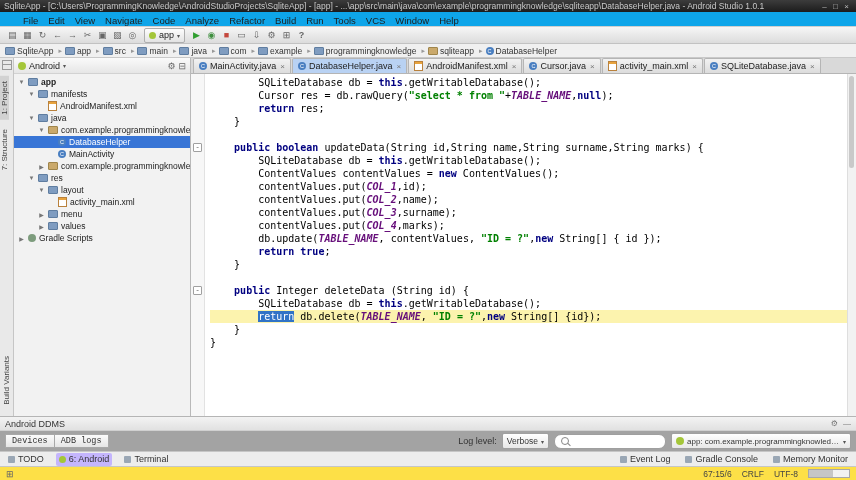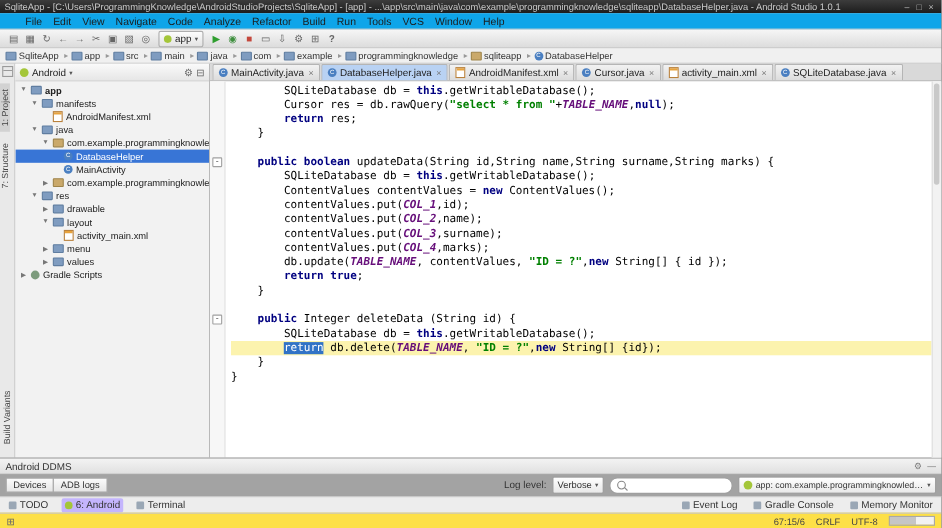--- a/index.html
+++ b/index.html
@@ -101,21 +101,21 @@
   .scrollbar{width:8px;flex:none;background:#f2f2f2;border-left:1px solid #dedede;position:relative;}
   .sb-thumb{position:absolute;top:2px;left:1px;width:5px;height:92px;background:#c9c9c9;border-radius:3px;}
 
   
   .ddms{flex:none;border-top:1px solid #b5b5b5;background:#a3a3a3;}
   .ddms-header{height:13px;display:flex;align-items:center;font-size:9px;color:#333;padding:0 5px;
                background:linear-gradient(#f3f3f3,#e1e1e1);border-bottom:1px solid #d0d0d0;}
   .dh-spacer{flex:1;}
   .dh-icon{font-size:8px;color:#777;margin-left:5px;}
   .ddms-toolbar{height:20px;display:flex;align-items:center;padding:0 5px;gap:5px;font-size:9px;color:#333;}
-  .ddms-tabs{display:flex;}
+  .ddms-tabs{display:flex;font-family:Liberation Mono, monospace;}
   .ddms-tab{border:1px solid #a8a8a8;background:linear-gradient(#fbfbfb,#e5e5e5);padding:1px 6px;font-size:8.5px;}
   .ddms-tab + .ddms-tab{border-left:none;}
   .dd-select{display:flex;align-items:center;gap:3px;border:1px solid #a0a0a0;border-radius:2px;height:14px;
              padding:0 4px;background:linear-gradient(#fff,#e8e8e8);font-size:8.5px;}
   .search-box{display:flex;align-items:center;gap:3px;border:1px solid #9f9f9f;background:#fff;height:13px;
               width:98px;border-radius:7px;padding:0 6px;}
   .mag{width:6px;height:6px;border:1px solid #888;border-radius:50%;position:relative;flex:none;}
   .mag::after{content:'';position:absolute;width:4px;height:1px;background:#888;transform:rotate(45deg);right:-3px;bottom:-1px;}
   .search-input{border:none;outline:none;background:transparent;flex:1;font-size:8.5px;height:11px;padding:0;min-width:0;}
   .ddms-spacer{flex:1;}
@@ -294,25 +294,20 @@
             <span class="tree-arrow">▶</span>
             <span class="ci ci-package"></span>
             <span class="tree-label">com.example.programmingknowledge.sqliteapp</span>
           </div>
           <div class="tree-row" style="padding-left: 14px;">
             <span class="tree-arrow">▼</span>
             <span class="ci ci-folder"></span>
             <span class="tree-label">res</span>
           </div>
           <div class="tree-row" style="padding-left: 24px;">
-            <span class="tree-arrow">▶</span>
-            <span class="ci ci-folder"></span>
-            <span class="tree-label">drawable</span>
-          </div>
-          <div class="tree-row" style="padding-left: 24px;">
             <span class="tree-arrow">▼</span>
             <span class="ci ci-folder"></span>
             <span class="tree-label">layout</span>
           </div>
           <div class="tree-row" style="padding-left: 34px;">
             <span class="tree-arrow"></span>
             <span class="ci ci-xml"></span>
             <span class="tree-label">activity_main.xml</span>
           </div>
           <div class="tree-row" style="padding-left: 24px;">

